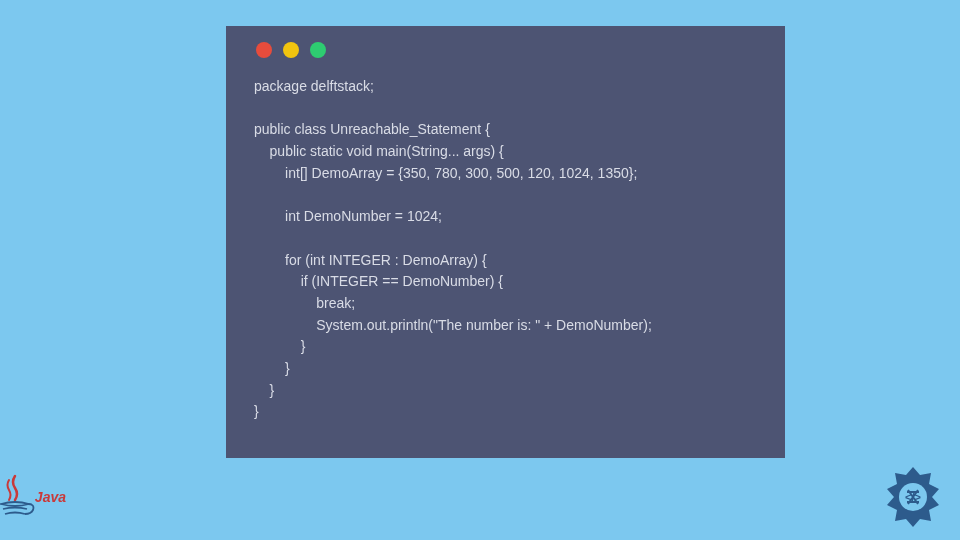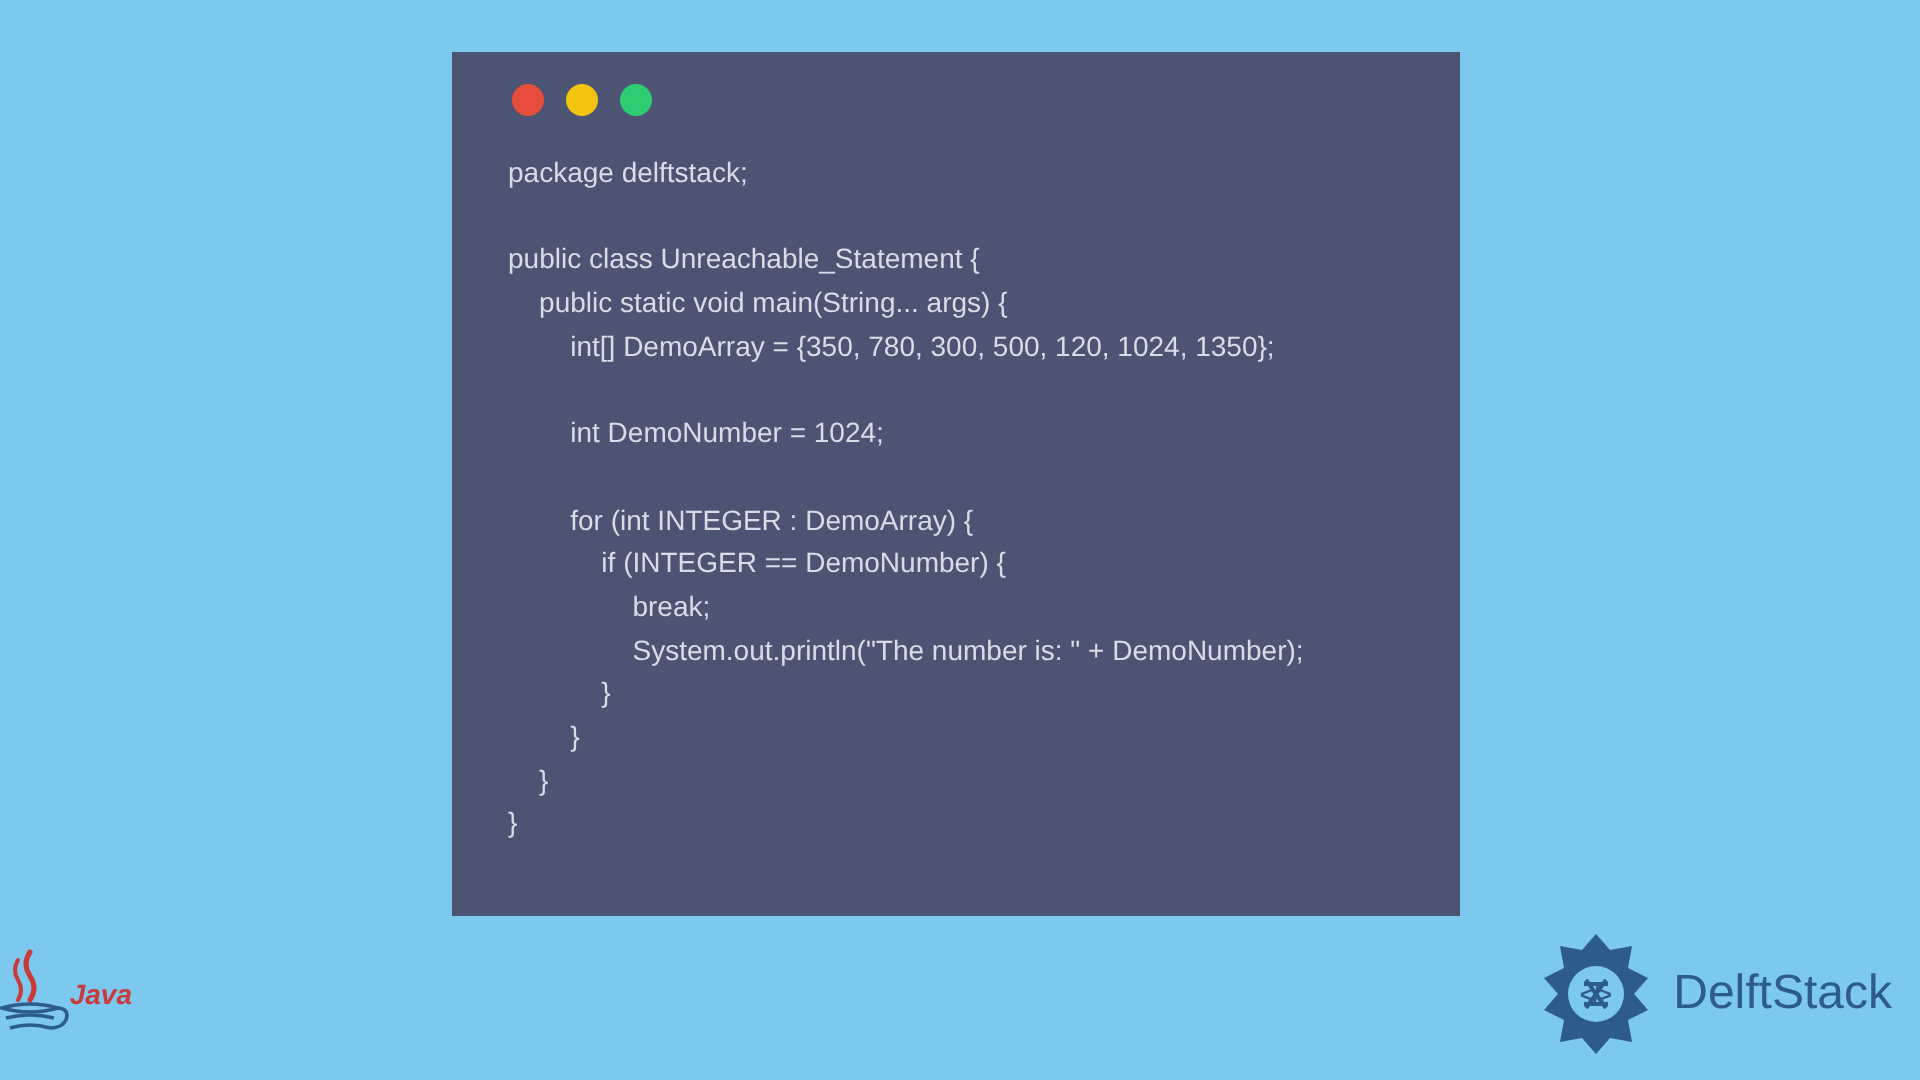--- a/index.html
+++ b/index.html
@@ -8,21 +8,21 @@
       height: 540px;
       background: #7cc8ef;
       position: relative;
       font-family: Arial, sans-serif;
       overflow: hidden;
     }
     .code-window {
       position: absolute;
       left: 226px;
       top: 26px;
-      width: 504px;
+      width: 559px;
       height: 432px;
       background: #4d5473;
       padding: 16px 24px 20px 24px;
     }
     .window-controls {
       display: flex;
       gap: 11px;
       margin-bottom: 18px;
       padding-left: 6px;
     }
@@ -128,14 +128,13 @@
   <div class="delftstack-icon">
     <svg viewBox="0 0 66 66" width="66" height="66">
       <g transform="translate(33,33)">
         <path d="M0,-30 L7,-22 L18,-24 L16,-13 L26,-8 L19,0 L26,8 L16,13 L18,24 L7,22 L0,30 L-7,22 L-18,24 L-16,13 L-26,8 L-19,0 L-26,-8 L-16,-13 L-18,-24 L-7,-22 Z" fill="#2d5b8c"></path>
         <circle r="14" fill="#7cc8ef"></circle>
         <path d="M-6,-5 L6,-5 M-6,5 L6,5 M-5,-7 L5,7 M-5,7 L5,-7" stroke="#2d5b8c" stroke-width="2" fill="none"></path>
         <text x="0" y="4" text-anchor="middle" font-size="11" fill="#2d5b8c" font-weight="bold">&lt;/&gt;</text>
       </g>
     </svg>
   </div>
-  <div class="delftstack-text">DelftStack</div>
 </div>
 
 </body></html>

